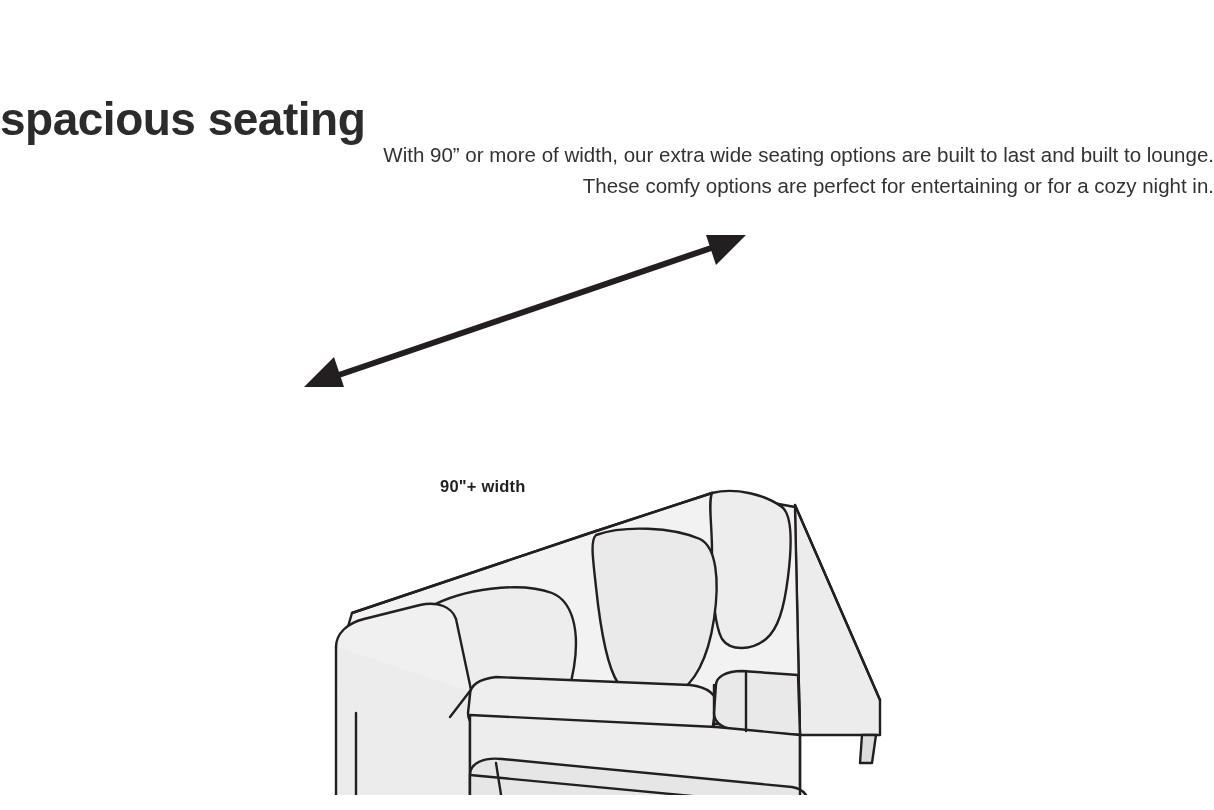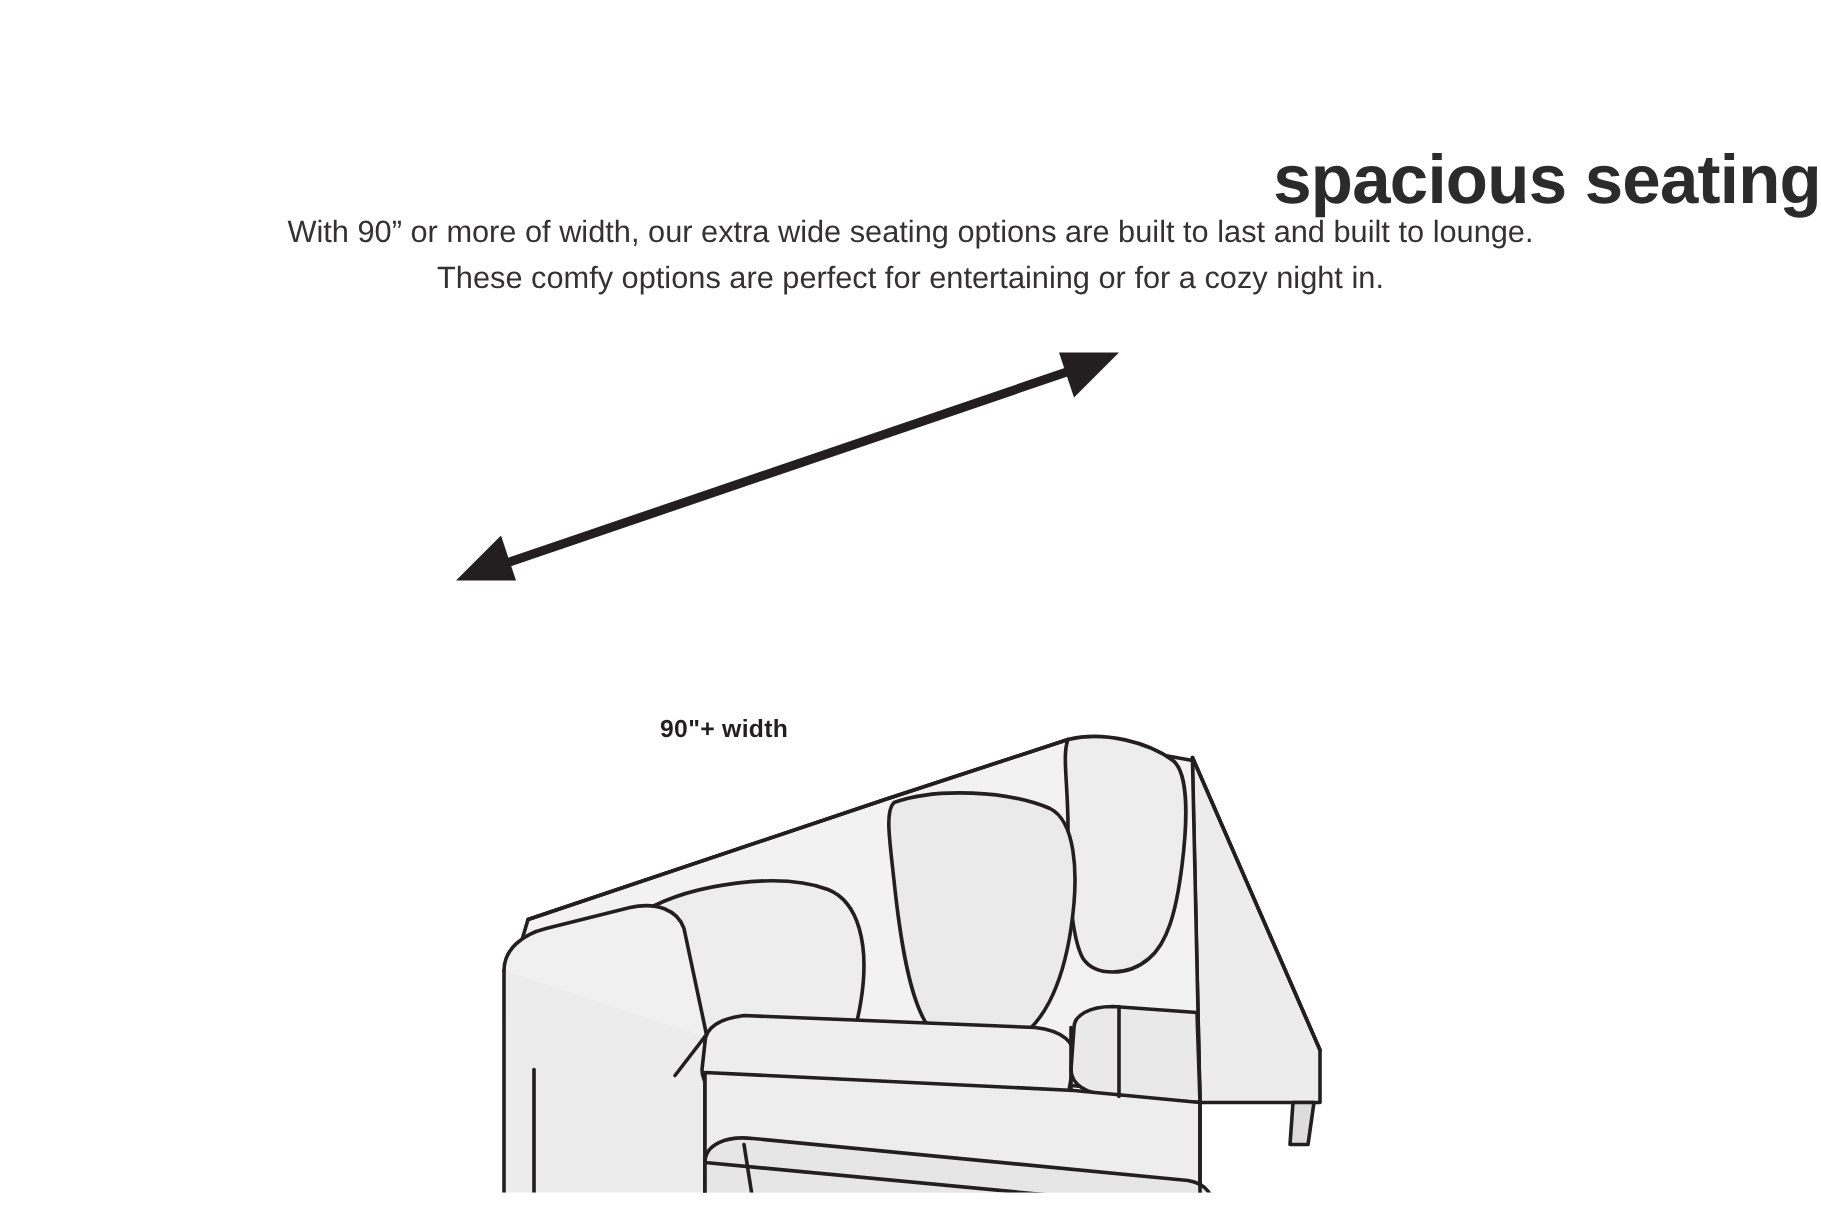--- a/index.html
+++ b/index.html
@@ -19,40 +19,41 @@
     position: relative;
     width: 1214px;
     height: 810px;
     background: #ffffff;
   }
   .headline {
     position: absolute;
     top: 62px;
     left: 0;
     width: 1214px;
-    text-align: right;
+    text-align: left;
     font-size: 46px;
     font-weight: bold;
     letter-spacing: -0.5px;
     color: #2b2b2b;
     line-height: 1.15;
   }
   .subcopy {
     position: absolute;
     top: 140px;
     left: 0;
     width: 1214px;
     text-align: center;
     font-size: 20.5px;
     font-weight: normal;
     color: #333132;
     line-height: 1.5;
   }
   .subcopy .line {
     display: block;
+    text-align: right;
   }
   .illustration {
     position: absolute;
     top: 215px;
     left: 0;
     width: 1214px;
     height: 580px;
   }
   .dim-label {
     position: absolute;

